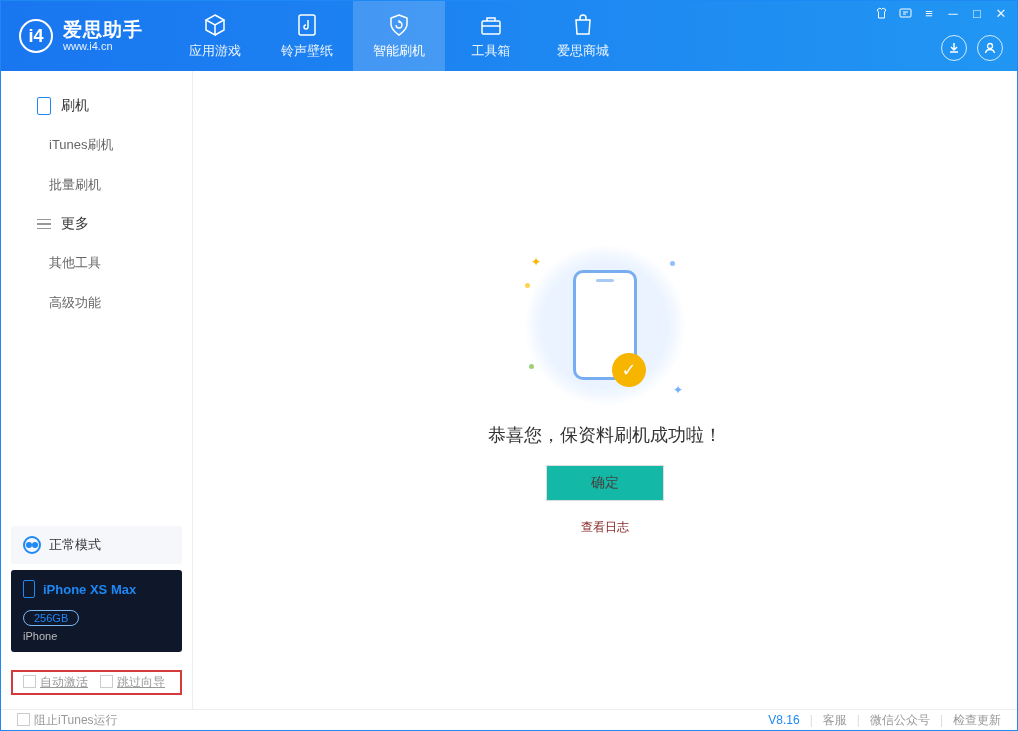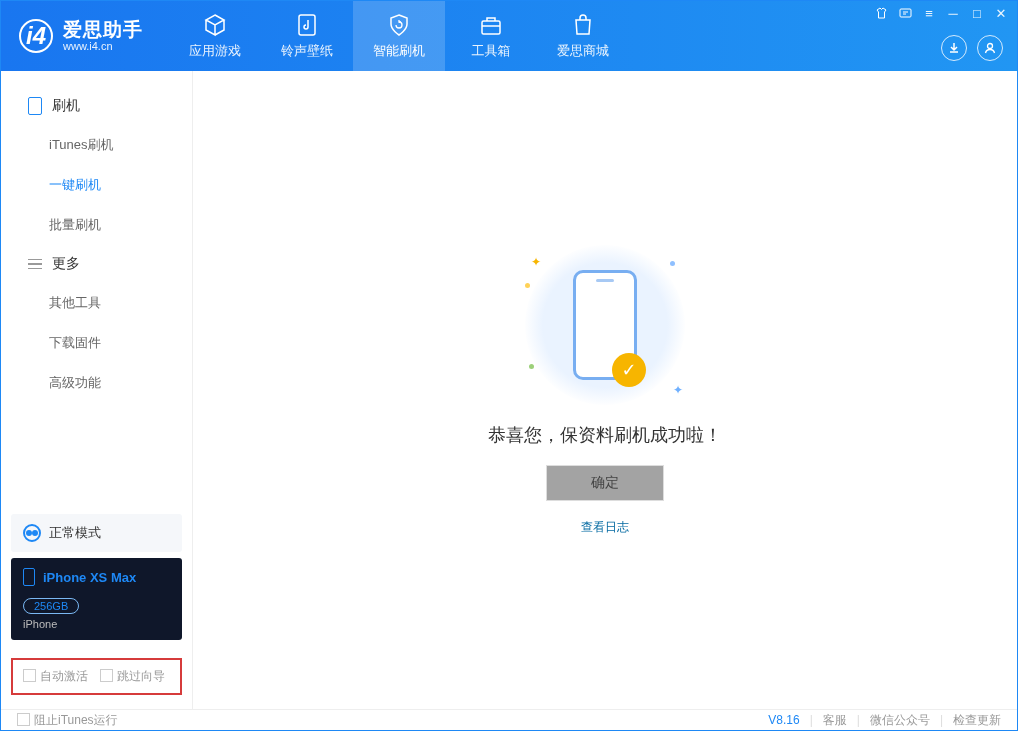--- a/index.html
+++ b/index.html
@@ -2,68 +2,68 @@
 <html><head>
 <meta charset="utf-8">
 <style>
 * { margin: 0; padding: 0; box-sizing: border-box; font-family: "Microsoft YaHei", sans-serif; }
 body { background: #fff; }
 .app { width: 1018px; height: 731px; border: 1px solid #1e88f5; display: flex; flex-direction: column; }
 
 
 .header { height: 70px; background: linear-gradient(to right, #1976f0, #2196f3); display: flex; align-items: center; color: #fff; position: relative; }
 .logo-area { display: flex; align-items: center; padding: 0 18px; }
-.logo-circle { width: 34px; height: 34px; border: 2.5px solid #fff; border-radius: 50%; display: flex; align-items: center; justify-content: center; font-weight: bold; font-size: 24px; font-style: italic; }
+.logo-circle { width: 34px; height: 34px; border: 2.5px solid #fff; border-radius: 50%; display: flex; align-items: center; justify-content: center; font-weight: bold; font-size: 18px; }
 .logo-text { margin-left: 10px; line-height: 1.1; }
 .logo-title { font-size: 19px; font-weight: 600; letter-spacing: 1px; }
 .logo-sub { font-size: 11px; opacity: .9; }
 .tabs { display: flex; height: 100%; margin-left: 8px; }
 .tab { width: 92px; display: flex; flex-direction: column; align-items: center; justify-content: center; cursor: pointer; font-size: 13px; color: rgba(255,255,255,.9); }
 .tab.active { background: rgba(255,255,255,.18); color:#fff; }
 .tab-icon { width: 26px; height: 26px; margin-bottom: 4px; display:flex; align-items:center; justify-content:center; }
 .title-controls { position: absolute; right: 8px; top: 4px; display: flex; gap: 8px; align-items:center; }
 .title-controls span { width: 16px; height: 16px; display:inline-flex; align-items:center; justify-content:center; color: rgba(255,255,255,.9); font-size: 13px; cursor:pointer; }
 .header-right-icons { position: absolute; right: 14px; bottom: 10px; display: flex; gap: 10px; }
 .circle-btn { width: 26px; height: 26px; border: 1.5px solid rgba(255,255,255,.8); border-radius: 50%; display:flex; align-items:center; justify-content:center; color:#fff; cursor:pointer; }
 
 
 .body { flex: 1; display: flex; min-height: 0; }
 .sidebar { width: 192px; border-right: 1px solid #eee; display: flex; flex-direction: column; padding-top: 16px; background:#fff; }
-.group-header { display: flex; align-items: center; padding: 10px 27px; font-size: 14px; color: #333; font-weight: 500; gap: 10px; }
+.group-header { display: flex; align-items: center; padding: 10px 36px; font-size: 14px; color: #333; font-weight: 500; gap: 10px; }
 .group-header .ic { width: 14px; height: 18px; border: 1.6px solid #1e88f5; border-radius: 2px; }
 .group-header .ic2 { width: 14px; display:flex; flex-direction:column; gap:3px; }
 .group-header .ic2 i { height:1.5px; background:#999; display:block; }
 .sidebar-item { padding: 11px 20px 11px 48px; font-size: 13px; color: #666; cursor: pointer; }
 .sidebar-item.active { color: #1e88f5; }
 .sidebar-spacer { flex: 1; }
 .device-status { margin: 6px 10px; background: #f5f7fa; border-radius: 3px; padding: 10px 12px; display:flex; align-items:center; gap:8px; font-size: 13px; color:#333; }
 .status-dot { width: 18px; height: 18px; border-radius:50%; border:2px solid #1e88f5; display:inline-flex; align-items:center; justify-content:center; }
 .status-dot::before { content:""; width:6px; height:6px; background:#1e88f5; border-radius:50%; box-shadow:6px 0 0 #1e88f5; transform:translateX(-3px); }
 .device-card { margin: 0 10px 10px; background: #0f172a; border-radius: 3px; padding: 10px 12px; font-size: 12px; color:#666; }
 .device-card .name { font-size: 13px; color:#1e88f5; font-weight:600; display:flex; align-items:center; gap:8px; }
 .device-card .phone-ic { width:12px; height:18px; border:1.6px solid #1e88f5; border-radius:2px; display:inline-block; }
 .device-card .badge { display:inline-block; margin-top:12px; padding:1px 10px; border:1px solid #7ab8f3; border-radius:10px; color:#1e88f5; font-size:11px; }
 .device-card .type { margin-top:4px; color:#bbb; font-size:11px; }
-.highlight-box { margin: 8px 10px 14px; border: 2px solid #d63b3b; padding: 8px 10px; display:flex; gap:12px; align-items:center; font-size:12px; color:#999; }
+.highlight-box { margin: 8px 10px 14px; border: 2px solid #d63b3b; padding: 2px 10px; display:flex; gap:12px; align-items:center; font-size:12px; color:#999;text-decoration:underline; }
 .chk { width:13px; height:13px; border:1px solid #ccc; display:inline-block; margin-right:4px; vertical-align:-2px; }
 
 
 .main { flex: 1; display: flex; flex-direction: column; align-items: center; justify-content: center; gap: 18px; }
 .hero { position:relative; width:160px; height:160px; display:flex; align-items:center; justify-content:center; }
 .hero-bg { position:absolute; inset:0; border-radius:50%; background: radial-gradient(circle, #eaf3ff 0%, #eaf3ff 55%, rgba(234,243,255,0) 72%); }
 .phone { position:relative; width:64px; height:110px; border:3px solid #78aef1; border-radius:10px; background:#fff; }
 .phone::before{ content:""; position:absolute; top:6px; left:50%; transform:translateX(-50%); width:18px; height:3px; border-radius:2px; background:#a7c9f4; }
 .check-badge { position:absolute; right:-12px; bottom:-10px; width:34px; height:34px; border-radius:50%; background:#f7b500; display:flex; align-items:center; justify-content:center; color:#fff; font-size:18px; }
 .spark { position:absolute; width:10px; height:10px; color:#f7b500; font-size:12px; }
 .spark.s1{ top:10px; left:6px; } .spark.s2{ bottom:12px; right:2px; color:#6fb0ff; }
 .dot { position:absolute; width:5px; height:5px; border-radius:50%; }
 .dot.d1{ background:#ffd257; top:38px; left:0; } .dot.d2{ background:#9cd07a; bottom:36px; left:4px; } .dot.d3{ background:#8fc0ff; top:16px; right:10px; }
 .success-msg { font-size: 18px; color:#333; }
-.confirm-btn { padding: 8px 44px; border:1px solid #ddd; background:#a3a3a3; font-size:14px; color:#444; cursor:pointer; }
-.view-log { font-size:12px; color:#0369a1; cursor:pointer; }
+.confirm-btn { padding: 8px 44px; border:1px solid #ddd; background:#14b8a6; font-size:14px; color:#444; cursor:pointer; }
+.view-log { font-size:12px; color:#7f1d1d; cursor:pointer; }
 
 
 .footer { height: 21px; border-top: 1px solid #eee; display:flex; align-items:center; padding: 0 16px; font-size:12px; color:#999; }
 .footer-left { display:flex; align-items:center; gap:6px; }
 .footer-right { margin-left:auto; display:flex; align-items:center; gap:10px;justify-content:center; }
 .footer-right .ver { color:#1e88f5; }
 .footer-right .sep { color:#ddd; }
 .footer-right .lnk { color:#999; cursor:pointer; }
 
 svg { display:block; }
@@ -159,33 +159,31 @@
     </div>
   </div>
 
   <div class="body">
     <div class="sidebar">
       <div class="group-header">
         <span class="ic"></span>
         <span>刷机</span>
       </div>
       <div class="sidebar-item">iTunes刷机</div>
-      <div class="sidebar-item active">一键刷机</div>
       <div class="sidebar-item">批量刷机</div>
 
       <div class="group-header">
         <span class="ic2">
             <i></i>
             <i></i>
             <i></i>
           </span>
         <span>更多</span>
       </div>
       <div class="sidebar-item">其他工具</div>
-      <div class="sidebar-item">下载固件</div>
       <div class="sidebar-item">高级功能</div>
 
       <div class="sidebar-spacer"></div>
 
       <div class="device-status">
         <span class="status-dot"></span>
         <span>正常模式</span>
       </div>
       <div class="device-card">
         <div class="name">

